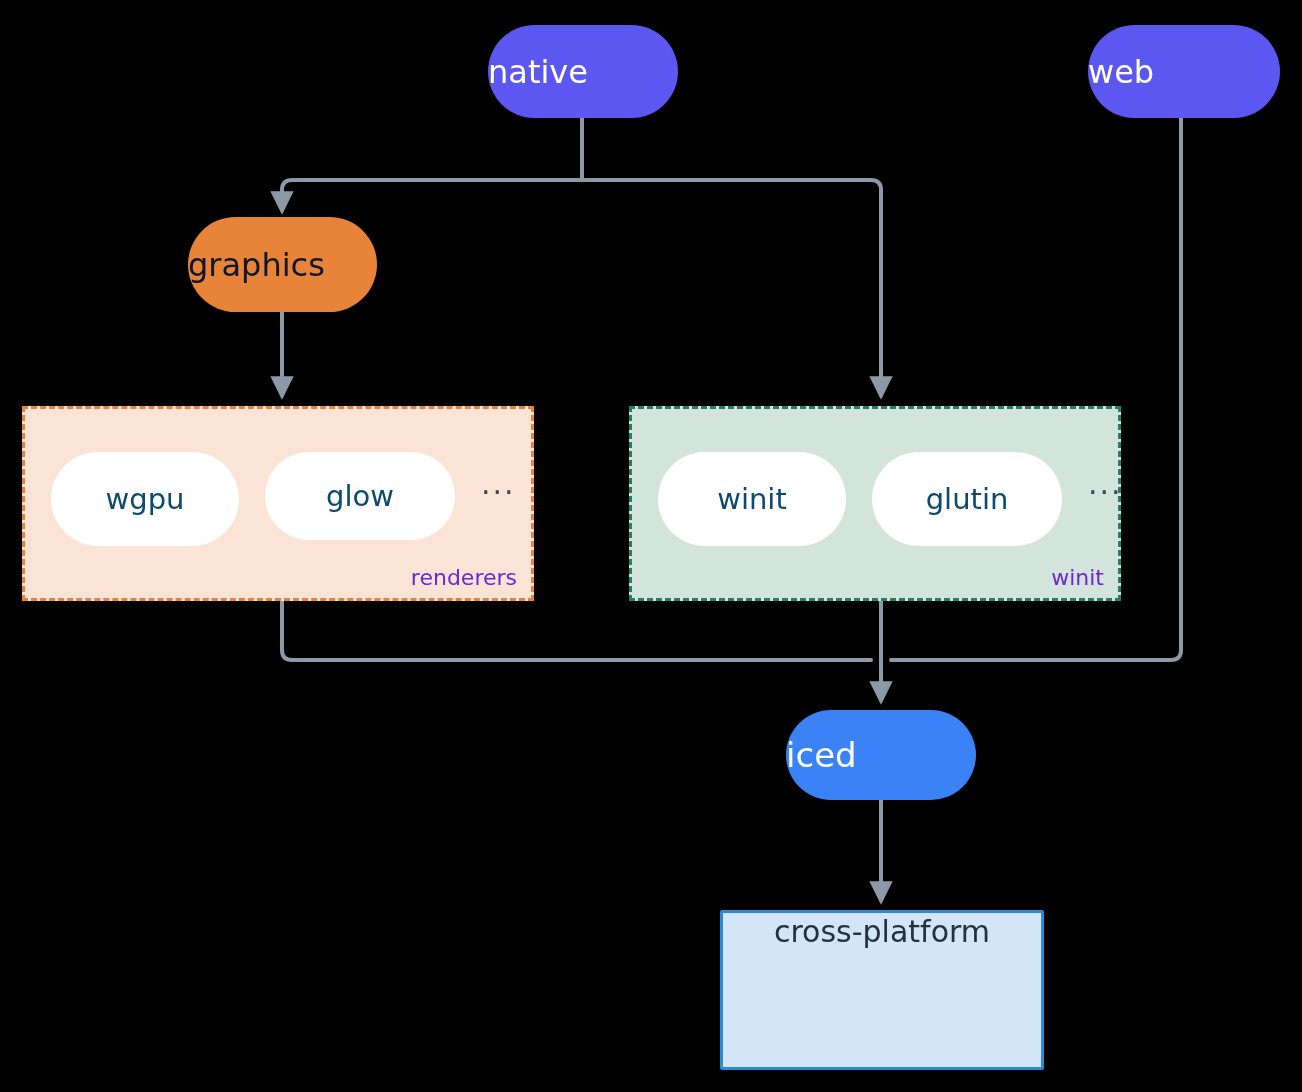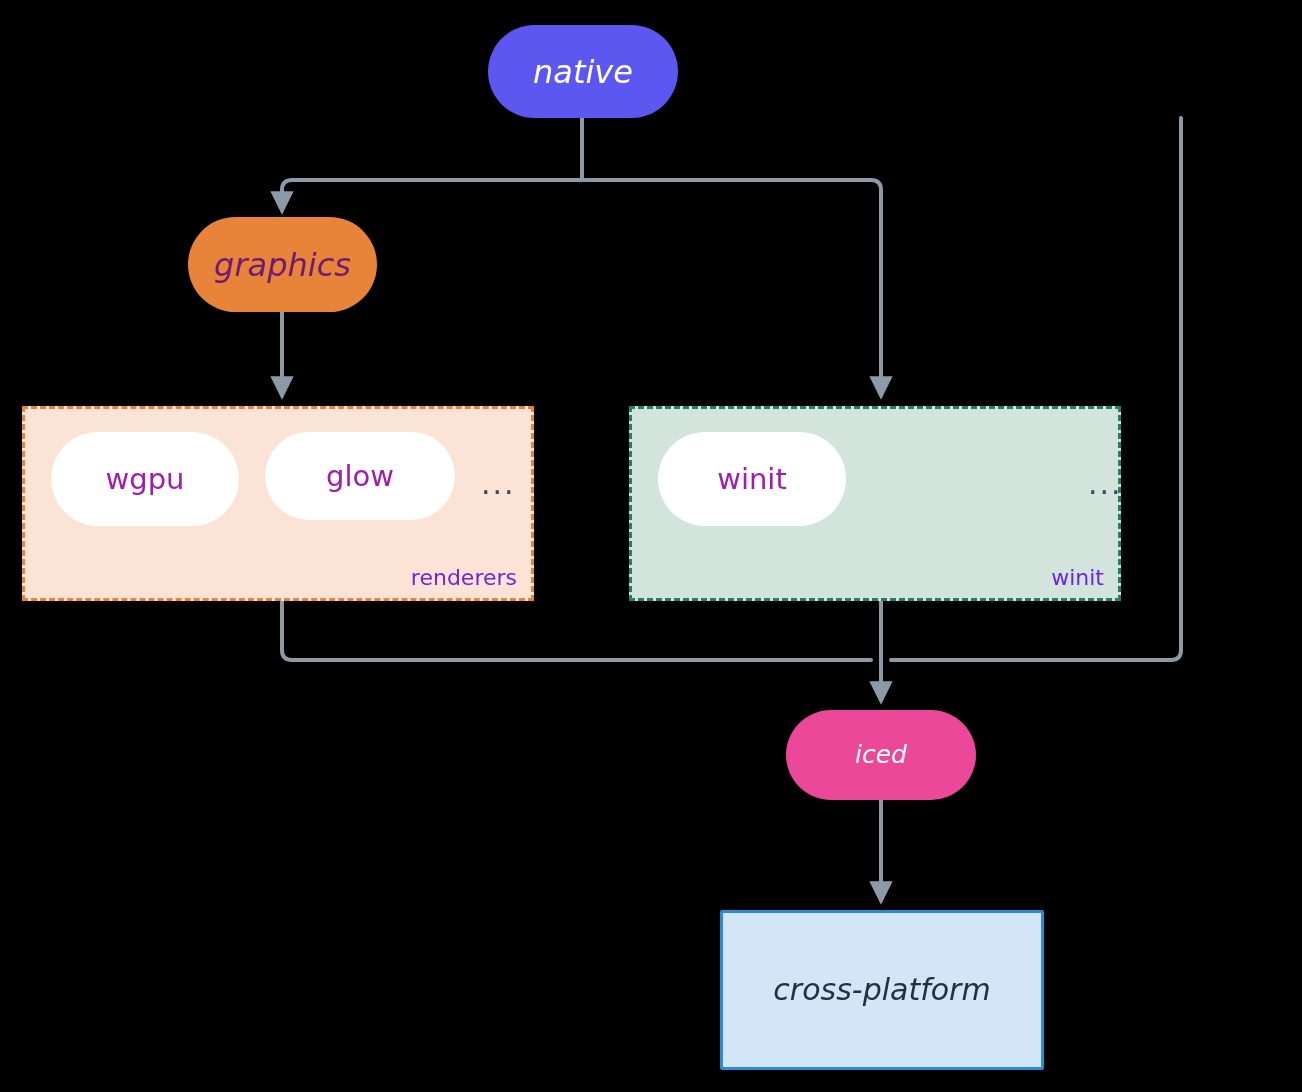--- a/index.html
+++ b/index.html
@@ -20,44 +20,43 @@
     left: 0;
     top: 0;
     width: 1302px;
     height: 1092px;
     pointer-events: none;
   }
   .node {
     position: absolute;
     display: flex;
     align-items: center;
-    justify-content: center;
+    justify-content: flex-start;
     box-sizing: border-box;
     text-align: center;
     line-height: 1.25;
-    font-style: italic;
   }
   
   .pill {
     border-radius: 999px;
   }
   .node-native, .node-web {
     background: #5d57f2;
     color: #ffffff;
     font-size: 32px;
   }
   .node-graphics {
     background: #e8833a;
-    color: #701a75;
+    color: #0f172a;
     font-size: 32px;
   }
   .node-iced {
-    background: #ec4899;
+    background: #3b82f6;
     color: #ffffff;
-    font-size: 25px;
+    font-size: 34px;
   }
   
   .group {
     position: absolute;
     box-sizing: border-box;
   }
   .group-renderers {
     background: #fbe3d5;
     border: 3px dashed #e8833a;
   }
@@ -72,23 +71,24 @@
     font-size: 22px;
     color: #6d28d9;
   }
   .leaf {
     position: absolute;
     display: flex;
     align-items: center;
     justify-content: center;
     background: #ffffff;
     border-radius: 999px;
-    color: #a21caf;
+    color: #0c4a6e;
     font-size: 29px;
     box-sizing: border-box;
+    margin-top: 20px;
   }
   .dots {
     position: absolute;
     color: #3b4856;
     font-size: 30px;
     letter-spacing: 2px;
     line-height: 1;
   }
   
   .node-app {
@@ -132,40 +132,46 @@
       <path d="M 881 660 L 881 700" marker-end="url(#arrow)"></path>
 
       <path d="M 881 800 L 881 900" marker-end="url(#arrow)"></path>
     </g>
   </svg>
 
   <div class="node pill node-native" style="left:488px; top:25px; width:190px; height:93px;">
     <span>native</span>
   </div>
 
+  <div class="node pill node-web" style="left:1088px; top:25px; width:192px; height:93px;">
+    <span>web</span>
+  </div>
 
   <div class="node pill node-graphics" style="left:188px; top:217px; width:189px; height:95px;">
     <span>graphics</span>
   </div>
 
   <div class="group group-renderers" style="left:22px; top:406px; width:512px; height:195px;">
     <div class="leaf" style="left:26px; top:23px; width:188px; height:94px;">
       <span>wgpu</span>
     </div>
     <div class="leaf" style="left:240px; top:23px; width:190px; height:88px;">
       <span>glow</span>
     </div>
     <div class="dots" style="left:456px; top:60px;">...</div>
     <div class="group-label">renderers</div>
   </div>
 
   <div class="group group-shells" style="left:629px; top:406px; width:492px; height:195px;">
     <div class="leaf" style="left:26px; top:23px; width:188px; height:94px;">
       <span>winit</span>
     </div>
+    <div class="leaf" style="left:240px; top:23px; width:190px; height:94px;">
+      <span>glutin</span>
+    </div>
     <div class="dots" style="left:456px; top:60px;">...</div>
     <div class="group-label">winit</div>
   </div>
 
   <div class="node pill node-iced" style="left:786px; top:710px; width:190px; height:90px;">
     <span>iced</span>
   </div>
 
   <div class="node node-app" style="left:720px; top:910px; width:324px; height:160px;">
     <span>cross-platform</span>

